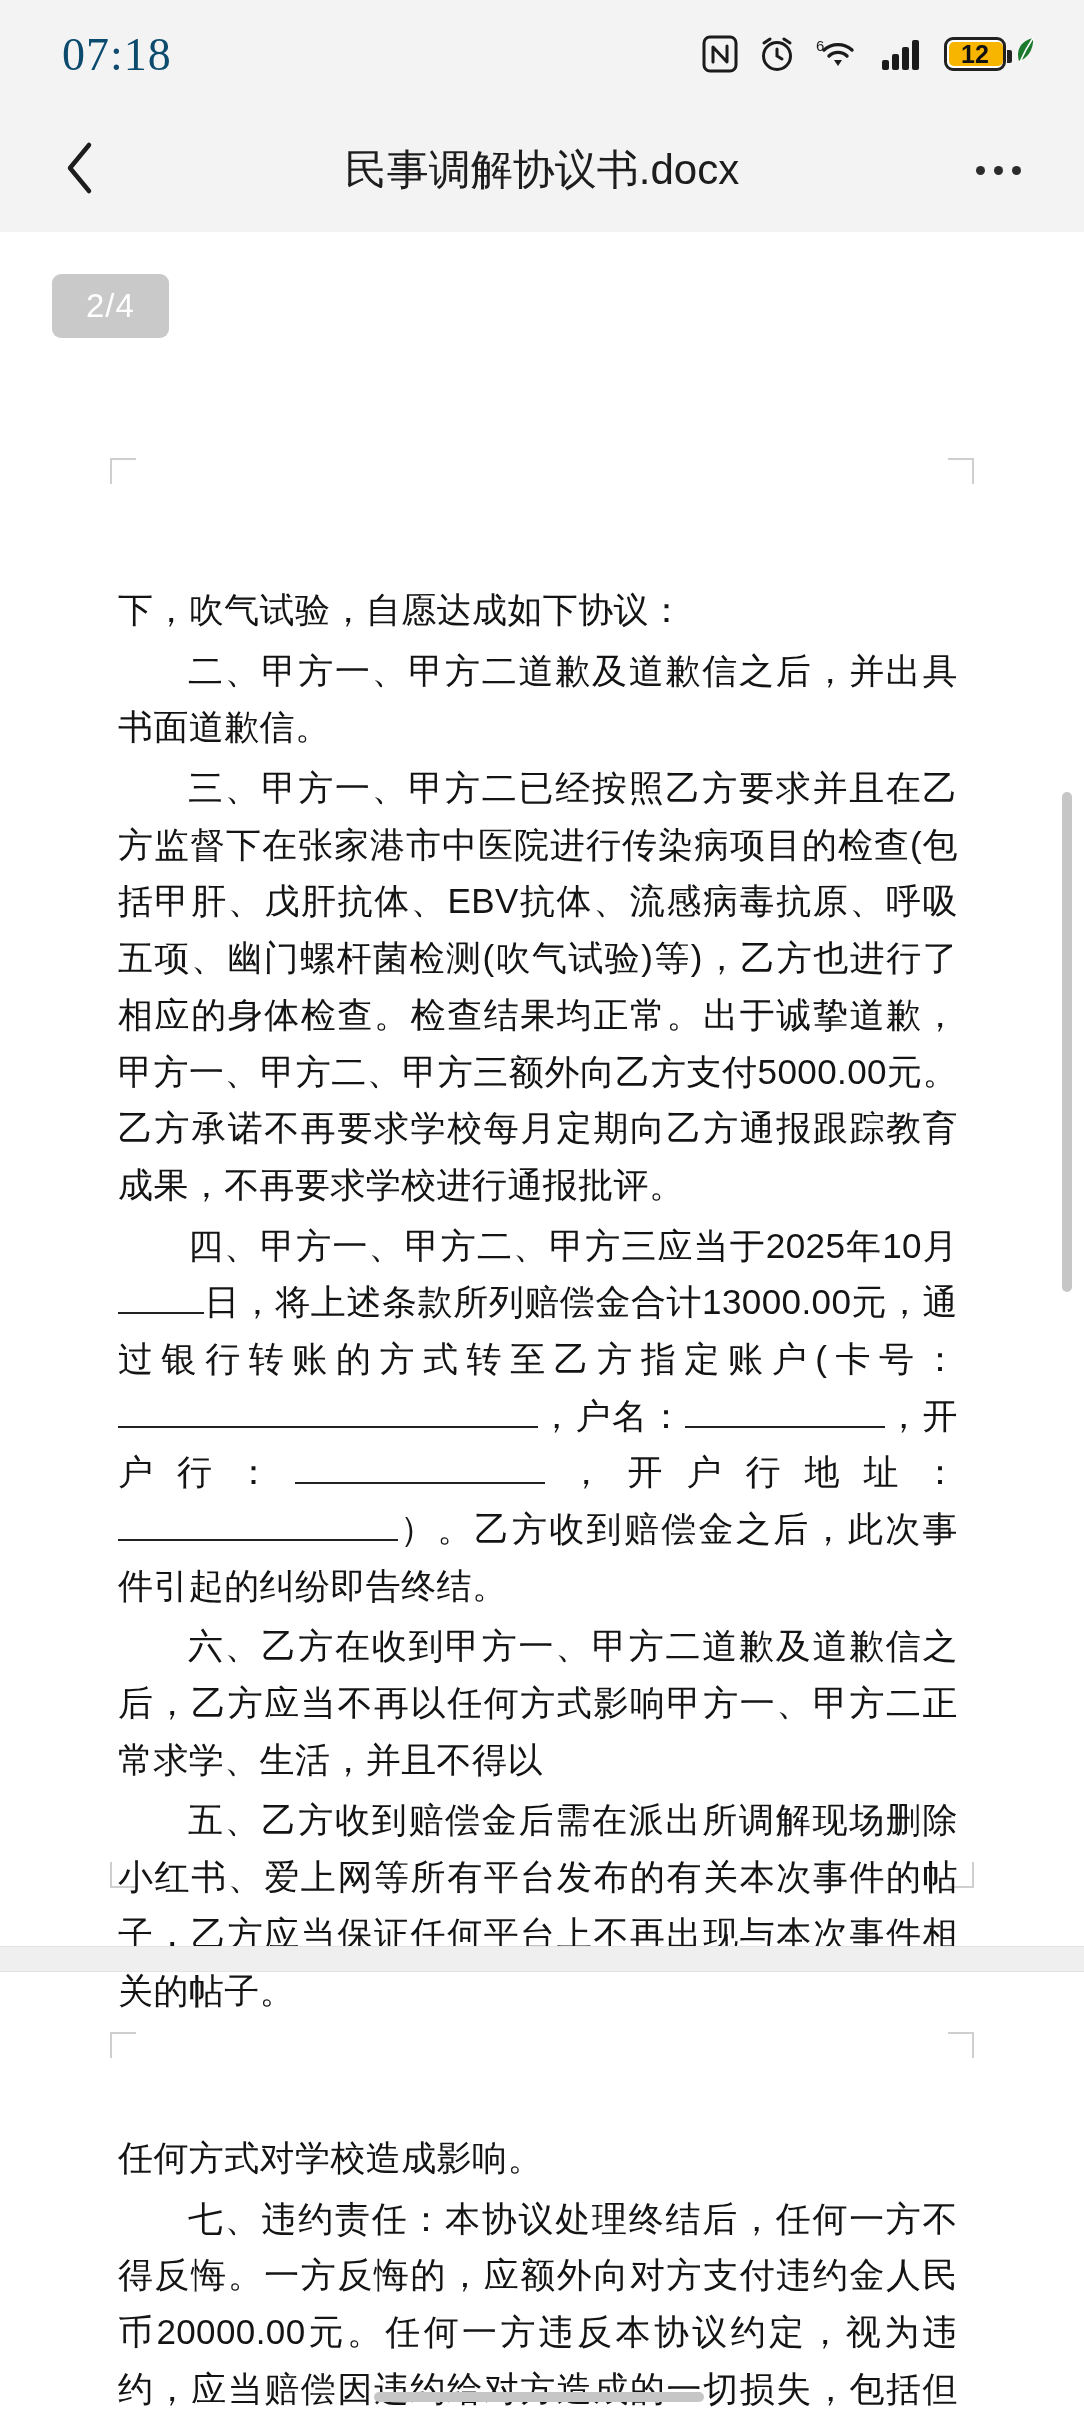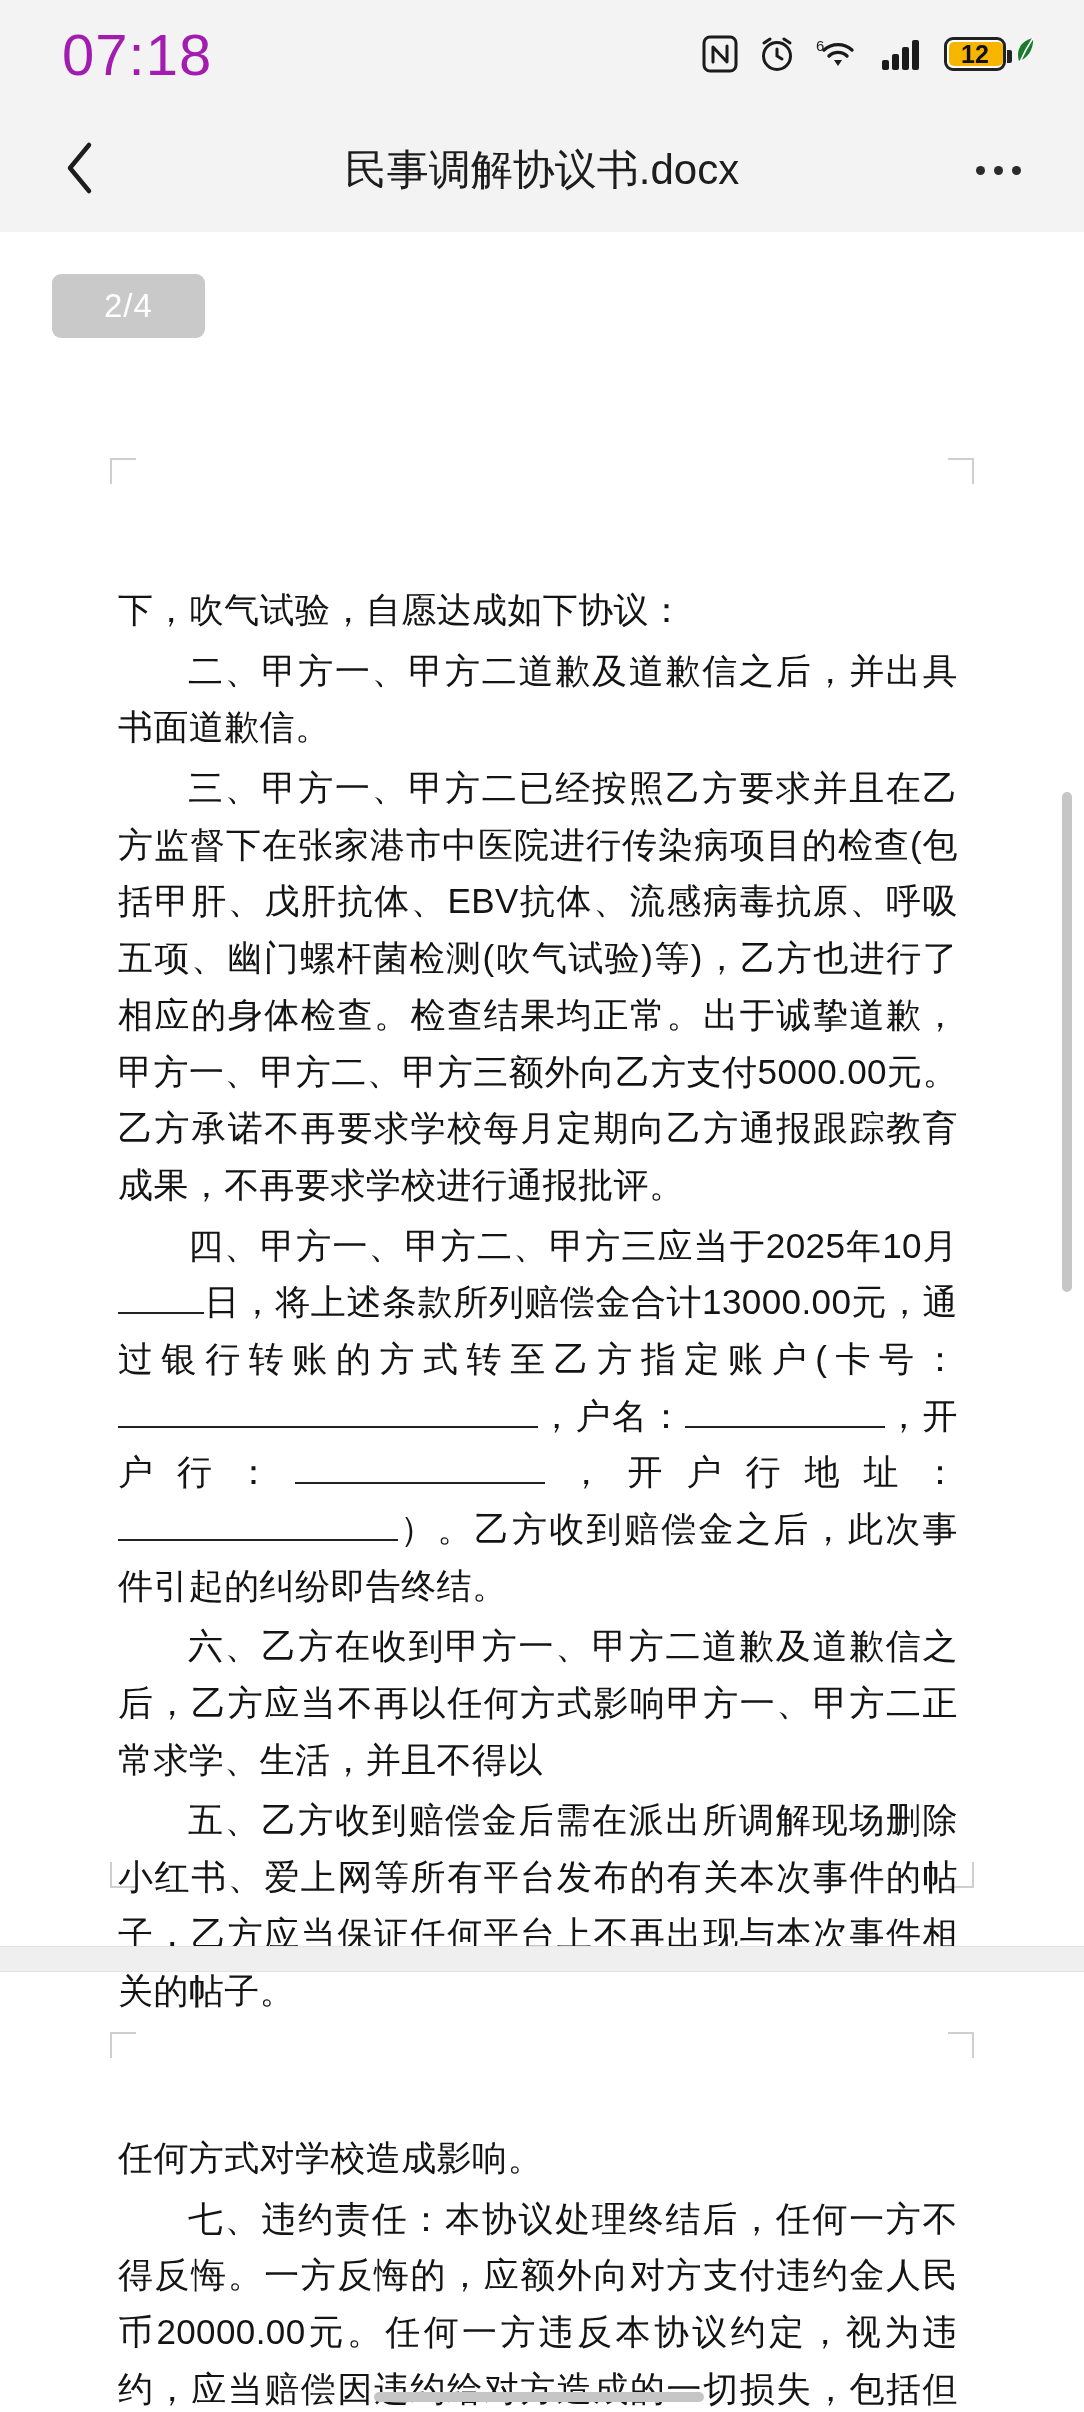--- a/index.html
+++ b/index.html
@@ -14,23 +14,24 @@
   
   .statusbar {
     height: 108px;
     background: #f3f3f3;
     display: flex;
     align-items: center;
     justify-content: space-between;
     padding: 0 48px 0 62px;
   }
   .status-time {
-    font-size: 58px;
-    color: #a21caf;
+    font-size: 46px;
+    color: #0c4a6e;
     letter-spacing: 1px;
+    font-family: Liberation Serif, serif;
   }
   .status-icons {
     display: flex;
     align-items: center;
     gap: 20px;
   }
   .status-icons svg { display: block; }
   .batt-wrap {
     display: flex;
     align-items: center;
@@ -124,21 +125,21 @@
   }
 
   
   .page-badge {
     position: absolute;
     left: 52px;
     top: 42px;
     background: #c9c9c9;
     color: #ffffff;
     font-size: 33px;
-    padding: 13px 52px;
+    padding: 13px 34px;
     border-radius: 9px;
     letter-spacing: 1px;
   }
 
   
   .crop {
     position: absolute;
     width: 26px;
     height: 26px;
   }

